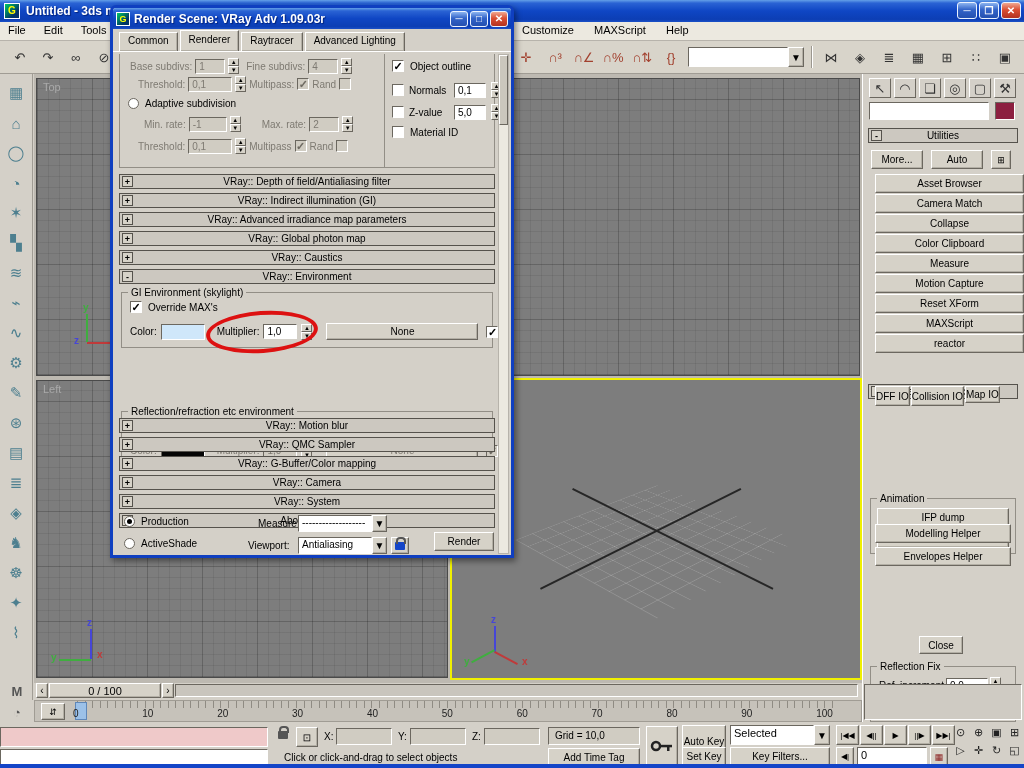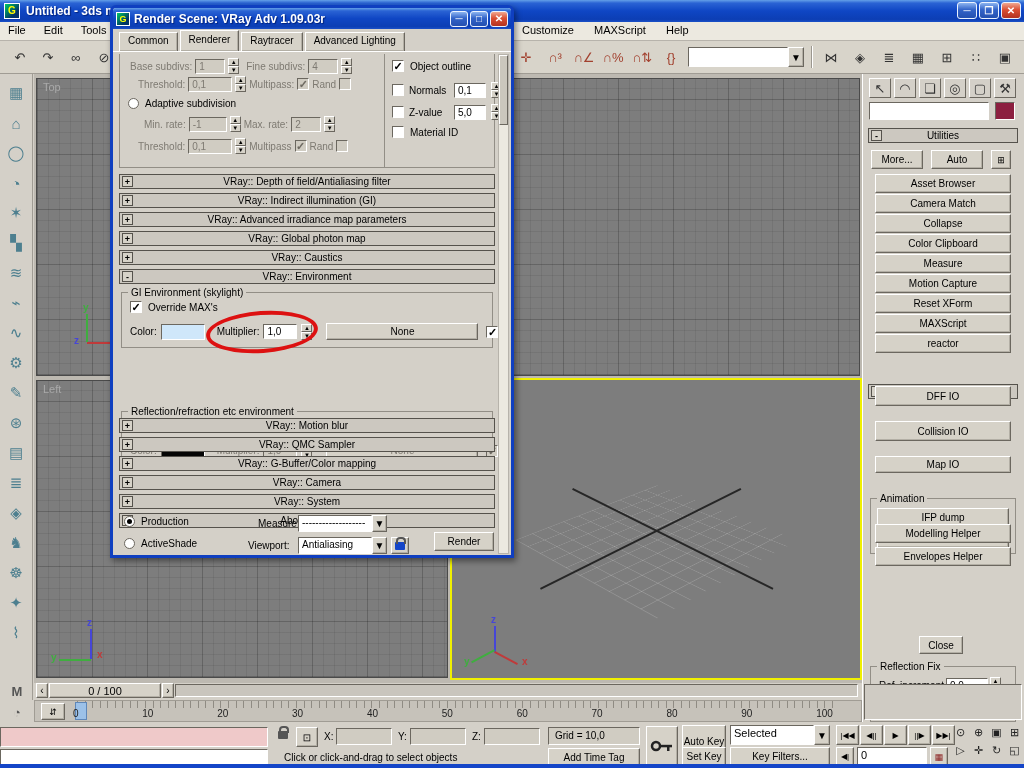--- a/index.html
+++ b/index.html
@@ -201,38 +201,38 @@
 
     <div class="abs rollbar" style="left:5px;top:54px;width:150px;">
       <span class="rollbox">-</span>
       <span>Utilities</span>
     </div>
     <div class="abs row" style="left:8px;top:76px;gap:8px;">
       <div class="btn" style="width:52px;height:19px;">More...</div>
       <div class="btn" style="width:52px;height:19px;">Auto</div>
       <div class="btn" style="width:20px;height:19px;font-size:9px;">⊞</div>
     </div>
-    <div class="abs" style="left:12px;top:100px;width:136px;display:flex;flex-direction:column;">
+    <div class="abs" style="left:12px;top:100px;width:149px;display:flex;flex-direction:column;">
 
     <div class="btn ubtn">Asset Browser</div>
         <div class="btn ubtn">Camera Match</div>
         <div class="btn ubtn">Collapse</div>
         <div class="btn ubtn">Color Clipboard</div>
         <div class="btn ubtn">Measure</div>
         <div class="btn ubtn">Motion Capture</div>
         <div class="btn ubtn">Reset XForm</div>
         <div class="btn ubtn">MAXScript</div>
         <div class="btn ubtn">reactor</div>
       </div>
 
     <div class="abs rollbar" style="left:5px;top:291px;width:150px;">
       <span class="rollbox">-</span>
       <span>Kam's GTA Scripts</span>
     </div>
-    <div class="abs" style="left:12px;top:312px;width:136px;display:flex;flex-direction:column;gap:15px;">
+    <div class="abs" style="left:12px;top:312px;width:136px;display:flex;flex-direction:row;gap:1px;">
 
     <div class="btn" style="height:20px;">DFF IO</div>
         <div class="btn" style="height:20px;">Collision IO</div>
         <div class="btn" style="height:17px;">Map IO</div>
       </div>
     <div class="abs group" style="left:7px;top:386px;width:146px;height:56px;">
       <span class="legend">Animation</span>
       <div style="position:absolute;left:6px;top:9px;width:132px;display:flex;flex-direction:column;gap:2px;">
 
       <div class="btn" style="height:19px;">IFP dump</div>
@@ -402,21 +402,21 @@
           <span class="rad"></span>
           <span class="lab">Adaptive subdivision</span>
         </div>
         <div class="abs row" style="left:24px;top:62px;gap:3px;">
           <span class="lab dis">Min. rate:</span>
           <span class="field dis" style="width:38px;">-1</span>
           <span class="spin">
               <span>▲</span>
               <span>▼</span>
             </span>
-          <span class="lab dis" style="margin-left:0;">Max. rate:</span>
+          <span class="lab dis" style="margin-left:18px;">Max. rate:</span>
           <span class="field dis" style="width:30px;">2</span>
           <span class="spin">
               <span>▲</span>
               <span>▼</span>
             </span>
         </div>
         <div class="abs row" style="left:18px;top:84px;gap:3px;">
           <span class="lab dis">Threshold:</span>
           <span class="field dis" style="width:44px;">0,1</span>
           <span class="spin">

